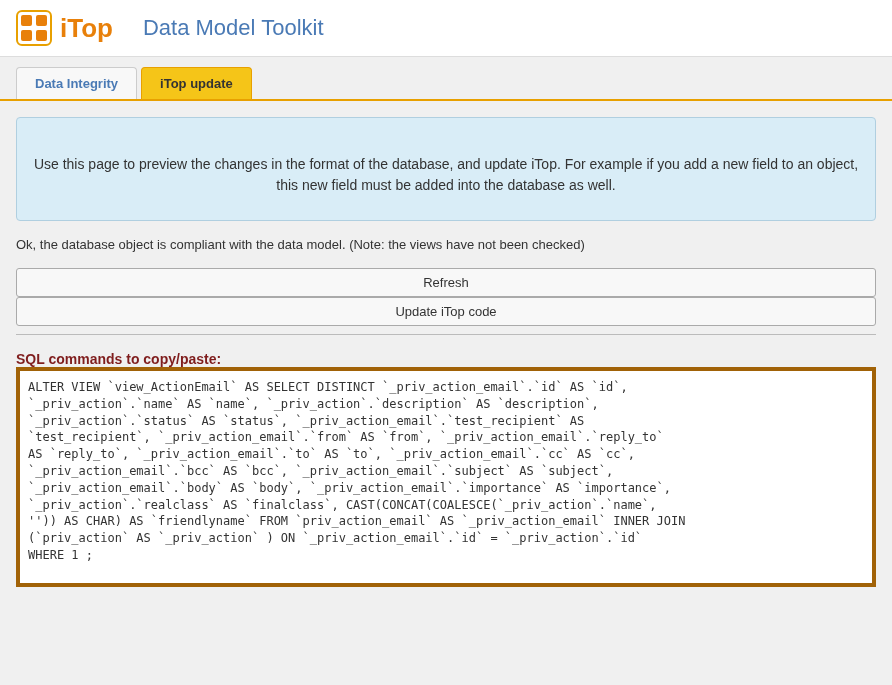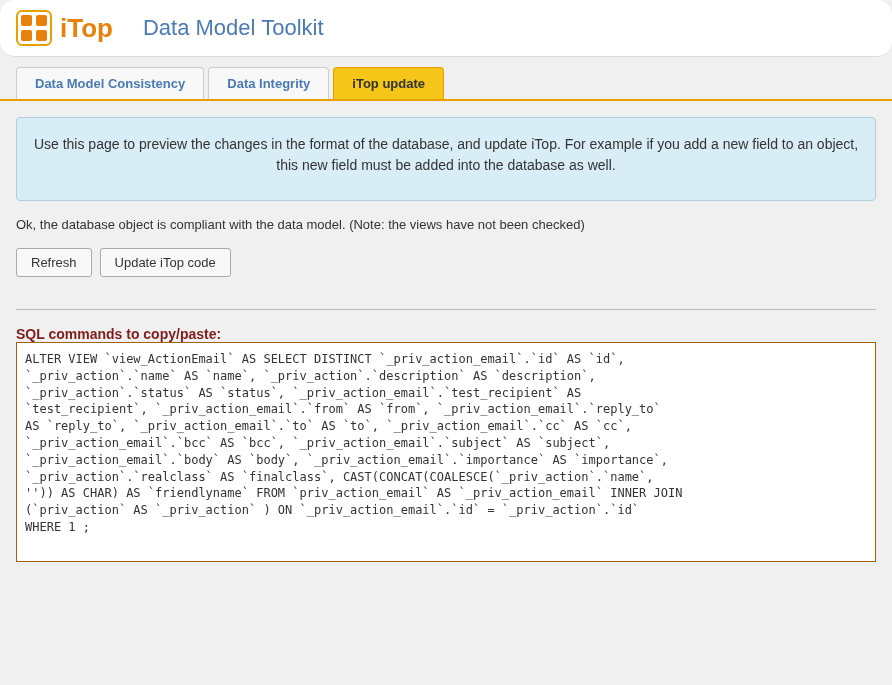--- a/index.html
+++ b/index.html
@@ -8,21 +8,20 @@
       font-size: 14px;
       background: #f0f0f0;
       color: #333;
     }
     .header {
       display: flex;
       align-items: center;
       padding: 10px 16px;
       background: #fff;
       border-bottom: 1px solid #ddd;
-      border-radius: 15px;
     }
     .logo-box {
       display: flex;
       align-items: center;
       margin-right: 20px;
     }
     .logo-icon {
       width: 36px;
       height: 36px;
       margin-right: 8px;
@@ -70,37 +69,38 @@
       border: 1px solid #b0cfe0;
       border-radius: 4px;
       padding: 16px;
       margin-bottom: 16px;
       text-align: center;
     }
     .info-box p {
       margin-bottom: 8px;
       color: #333;
       line-height: 1.5;
+      margin-top: 20px;
     }
     .info-box .note {
       font-size: 13px;
       color: #333;
     }
     .info-box .note strong {
       font-weight: bold;
     }
     .status-text {
       margin: 12px 0 16px 0;
       font-size: 13px;
       color: #333;
     }
     .button-row {
       display: flex;
-      gap: 8px;
-      margin-bottom: 32px;
+      margin-bottom: 8px;
+      flex-direction: column;
     }
     .btn {
       padding: 6px 14px;
       border: 1px solid #aaa;
       background: #f8f8f8;
       cursor: pointer;
       font-size: 13px;
       border-radius: 3px;
       color: #333;
     }
@@ -114,21 +114,21 @@
       font-weight: bold;
       margin-bottom: 0;
       color: #7f1d1d;
     }
     .sql-box {
       width: 100%;
       height: 220px;
       font-family: monospace;
       font-size: 12px;
       background: #fff;
-      border: 1px solid #a16207;
+      border: 4px solid #a16207;
       padding: 8px;
       resize: none;
       color: #333;
       line-height: 1.4;
       overflow-y: scroll;
     }
   </style>
 </head>
 <body>
 
@@ -140,21 +140,20 @@
       <rect x="20" y="5" width="11" height="11" rx="2" fill="#e8800a"></rect>
       <rect x="5" y="20" width="11" height="11" rx="2" fill="#e8800a"></rect>
       <rect x="20" y="20" width="11" height="11" rx="2" fill="#e8800a"></rect>
     </svg>
     <span class="logo-text">iTop</span>
   </div>
   <span class="header-title">Data Model Toolkit</span>
 </div>
 
 <div class="tabs-bar">
-  <div class="tab">Data Model Consistency</div>
   <div class="tab">Data Integrity</div>
   <div class="tab active">iTop update</div>
 </div>
 
 <div class="main-content">
 
   
   <div class="info-box">
     <p>Use this page to preview the changes in the format of the database, and update iTop. For example if you add a new field to an object, this new field must be added into the database as well.</p>
   </div>

